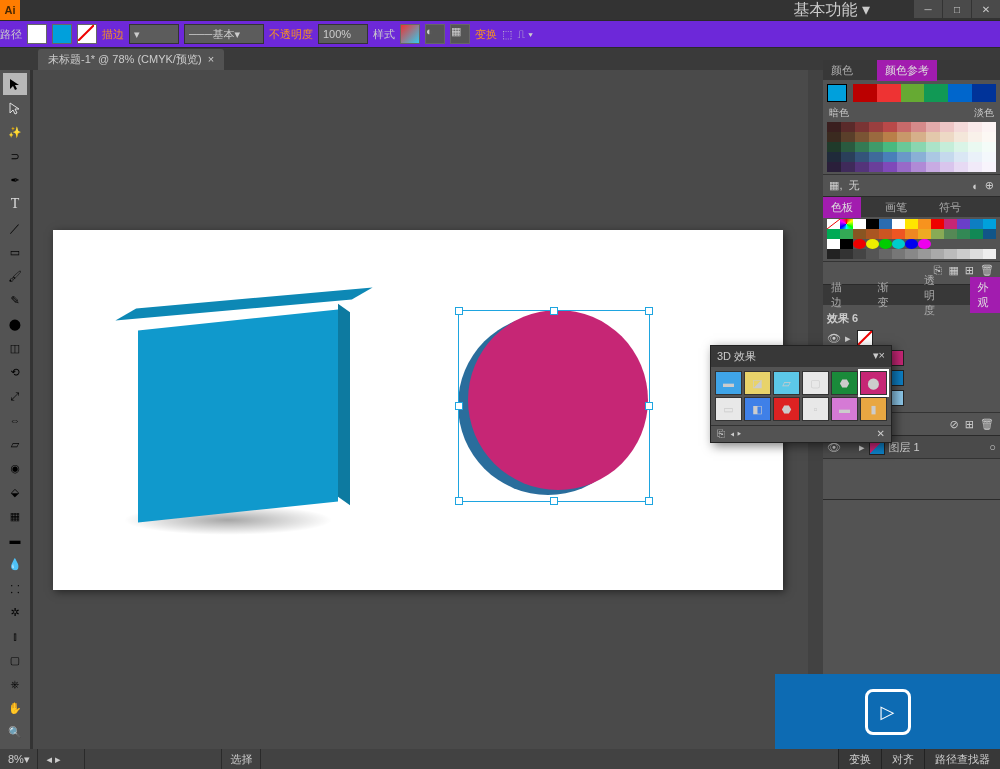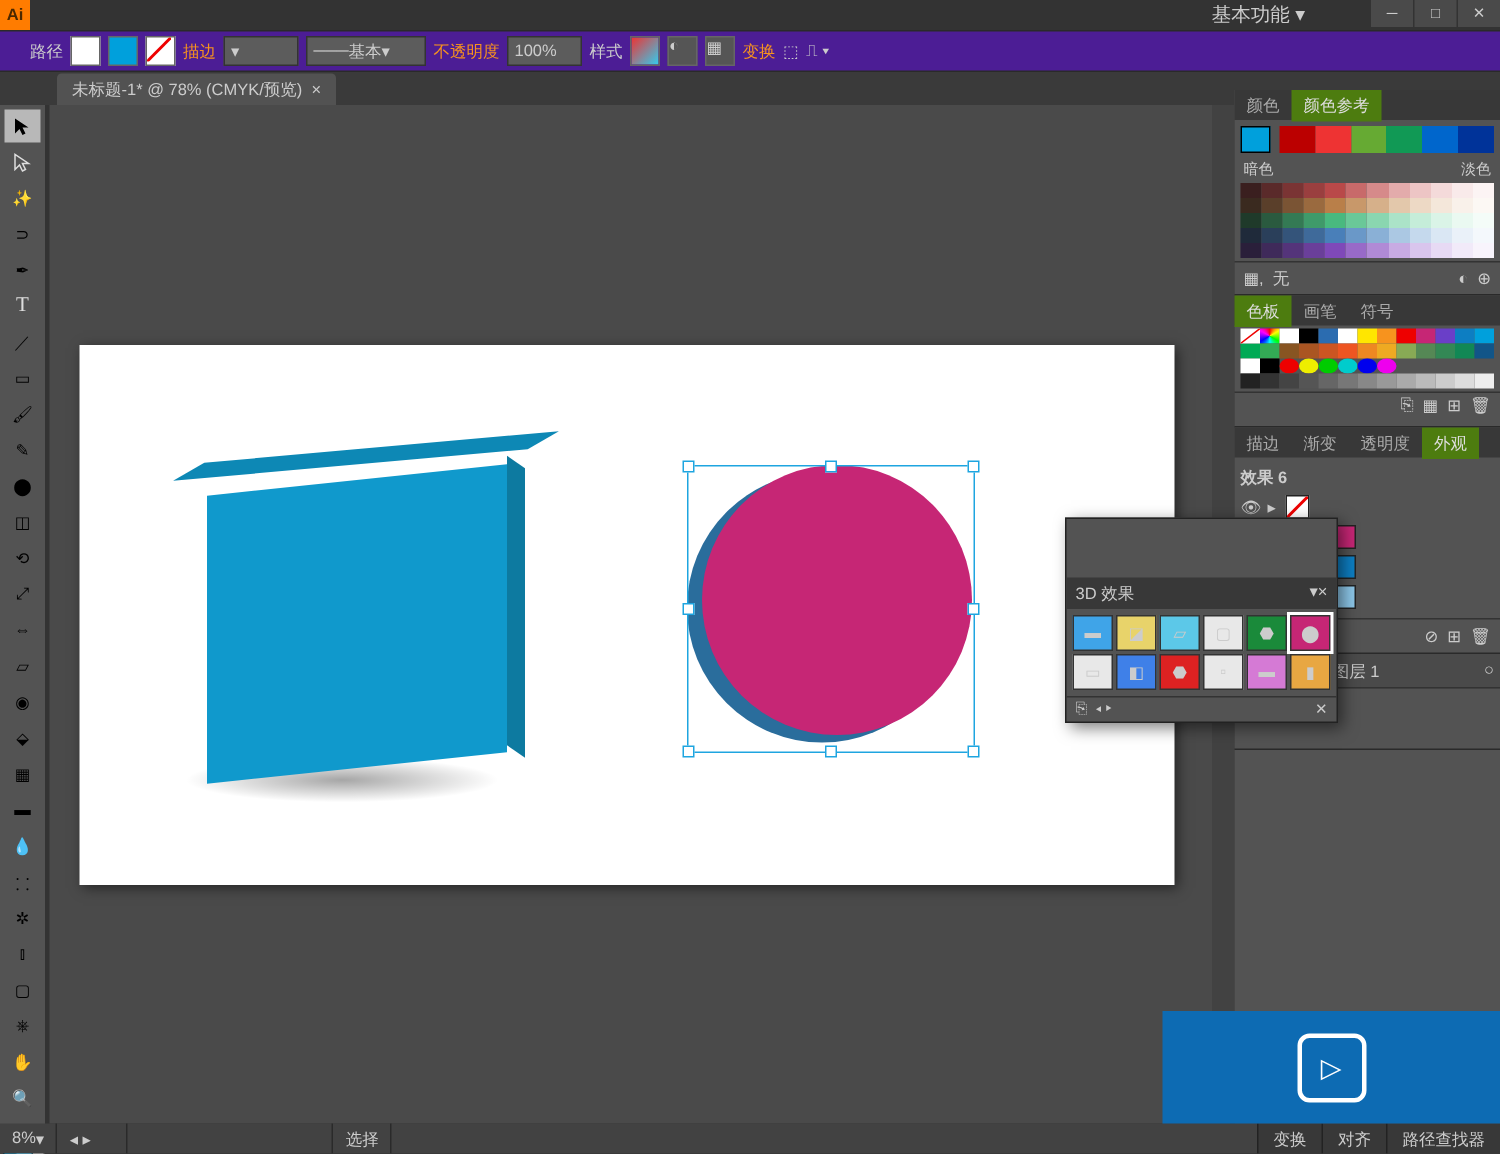--- a/index.html
+++ b/index.html
@@ -1,23 +1,23 @@
 <!DOCTYPE html>
 <html><head>
 <meta charset="utf-8">
 <style>
 html,body{margin:0;padding:0;width:1000px;height:769px;background:#333333;font-family:"Microsoft YaHei",sans-serif;font-size:11px;color:#ccc;overflow:hidden;position:relative;}
 .title-bar{height:20px;background:#333;display:flex;align-items:center;position:relative;}
 .ai-logo{width:20px;height:20px;background:#ff7c00;color:#4a2800;font-weight:bold;display:flex;align-items:center;justify-content:center;font-size:11px;margin-right:4px;text-align:center;}
 .menu-bar{display:flex;gap:2px;align-items:center;}
 .menu-item{padding:2px 6px;font-size:11px;color:#ccc;}
-.win-label{position:absolute;right:130px;font-size:13px;color:#ccc;}
+.win-label{position:absolute;right:130px;font-size:16px;color:#ccc;}
 .win-controls{position:absolute;right:0;top:0;display:flex;}
 .win-btn{width:28px;height:18px;background:#4a4a4a;display:flex;align-items:center;justify-content:center;font-size:10px;color:#ccc;margin-left:1px;}
-.control-row{height:26px;background:#4c1d95;border-top:1px solid #2a2a2a;border-bottom:1px solid #2a2a2a;display:flex;align-items:center;padding:0 20px;gap:5px;font-size:11px;color:#ccc;}
+.control-row{height:26px;background:#6d28d9;border-top:1px solid #2a2a2a;border-bottom:1px solid #2a2a2a;display:flex;align-items:center;padding:0 0;gap:5px;font-size:11px;color:#ccc;}
 .ctrl-label{font-size:11px;}
 .swatch{width:18px;height:18px;border:1px solid #666;display:inline-block;}
 .combo{background:#5c5c5c;border:1px solid #333;height:18px;display:inline-flex;align-items:center;padding:0 4px;color:#ccc;font-size:11px;}
 .tab-strip{height:22px;background:#3a3a3a;display:flex;align-items:flex-end;padding-left:38px;}
 .doc-tab{background:#525252;padding:3px 10px;font-size:11px;color:#ccc;border-top-left-radius:3px;border-top-right-radius:3px;}
 
 .tools{position:absolute;left:0;top:70px;width:30px;background:#535353;display:flex;flex-direction:column;align-items:center;padding-top:2px;}
 .tool{width:24px;height:22px;margin:1px 0;display:flex;align-items:center;justify-content:center;color:#000;}
 .tool.active{background:#b8b8b8;}
 .tools .stroke-fill{margin-top:6px;position:relative;height:36px;width:30px;}
@@ -32,37 +32,37 @@
 .cube-top{position:absolute;left:6px;top:-2px;width:200px;height:12px;background:#0d88b5;transform:skewX(-60deg) skewY(-6deg);}
 .shadow3d{position:absolute;left:70px;top:275px;width:210px;height:30px;background:radial-gradient(ellipse,rgba(0,0,0,.35),transparent 70%);}
 .circle-sel{position:absolute;left:405px;top:80px;width:195px;height:195px;}
 .circle-back{position:absolute;left:0;top:5px;width:180px;height:180px;border-radius:50%;background:#2a6d9c;}
 .circle-front{position:absolute;left:10px;top:0;width:180px;height:180px;border-radius:50%;background:#c62675;}
 .bbox{position:absolute;left:0;top:0;width:190px;height:190px;border:1px solid #1ea5e0;}
 .handle{position:absolute;width:6px;height:6px;background:#fff;border:1px solid #1ea5e0;}
 
 .right-col{position:absolute;right:0;top:60px;width:177px;background:#535353;bottom:20px;}
 .panel{border-bottom:1px solid #2a2a2a;}
-.panel-tabs{display:flex;background:#383838;height:20px;align-items:center;}
+.panel-tabs{display:flex;background:#383838;height:20px;align-items:center;gap:16px;}
 .ptab{padding:3px 8px;font-size:11px;color:#aaa;}
-.ptab.active{background:#4d7c0f;color:#ddd;}
+.ptab.active{background:#a21caf;color:#ddd;}
 .color-strip{display:flex;height:18px;margin:4px;}
 .color-strip div{flex:1;}
 .swatch-grid{display:grid;grid-template-columns:repeat(12,1fr);gap:0;margin:2px 4px;}
 .swatch-grid div{height:10px;}
 .panel-body{padding:4px;font-size:11px;}
 .apply-row{display:flex;align-items:center;height:20px;gap:6px;font-size:11px;color:#ccc;}
 .eye{width:12px;height:12px;display:inline-block;}
 .fillbox{width:14px;height:14px;border:1px solid #222;}
 .style-thumbs{display:grid;grid-template-columns:repeat(6,1fr);gap:2px;padding:4px;}
 .style-thumbs div{height:24px;background:#888;border:1px solid #333;}
 .layer-row{display:flex;align-items:center;height:22px;background:#4a4a4a;border-bottom:1px solid #333;padding:0 4px;gap:4px;}
 
 .float-panel{position:absolute;left:710px;top:345px;width:180px;background:#535353;border:1px solid #222;box-shadow:3px 3px 10px rgba(0,0,0,.5);z-index:50;}
-.float-title{background:#383838;padding:3px 6px;font-size:11px;display:flex;justify-content:space-between;margin-top:39px;}
+.float-title{background:#383838;padding:3px 6px;font-size:11px;display:flex;justify-content:space-between;}
 .eff-grid{display:grid;grid-template-columns:repeat(6,1fr);gap:2px;padding:4px;}
 .eff{height:22px;background:#cfcfcf;border:1px solid #333;display:flex;align-items:center;justify-content:center;}
 .eff.sel{outline:2px solid #fff;}
 .red-circ{position:absolute;border:3px solid #e00;border-radius:50%;width:26px;height:26px;pointer-events:none;}
 .red-arrow{position:absolute;width:90px;height:3px;background:#e00;transform-origin:left center;pointer-events:none;}
 .red-arrow::after{content:"";position:absolute;right:-2px;top:-5px;border-left:12px solid #e00;border-top:6px solid transparent;border-bottom:6px solid transparent;}
 
 .watermark{position:absolute;right:0;bottom:20px;width:225px;height:75px;background:#0d6bb3;display:flex;align-items:center;justify-content:center;gap:10px;color:#fff;z-index:60;}
 .wm-logo{width:40px;height:40px;border:3px solid #fff;border-radius:8px;display:flex;align-items:center;justify-content:center;font-size:18px;}
 .wm-txt{display:flex;flex-direction:column;align-items:center;}

